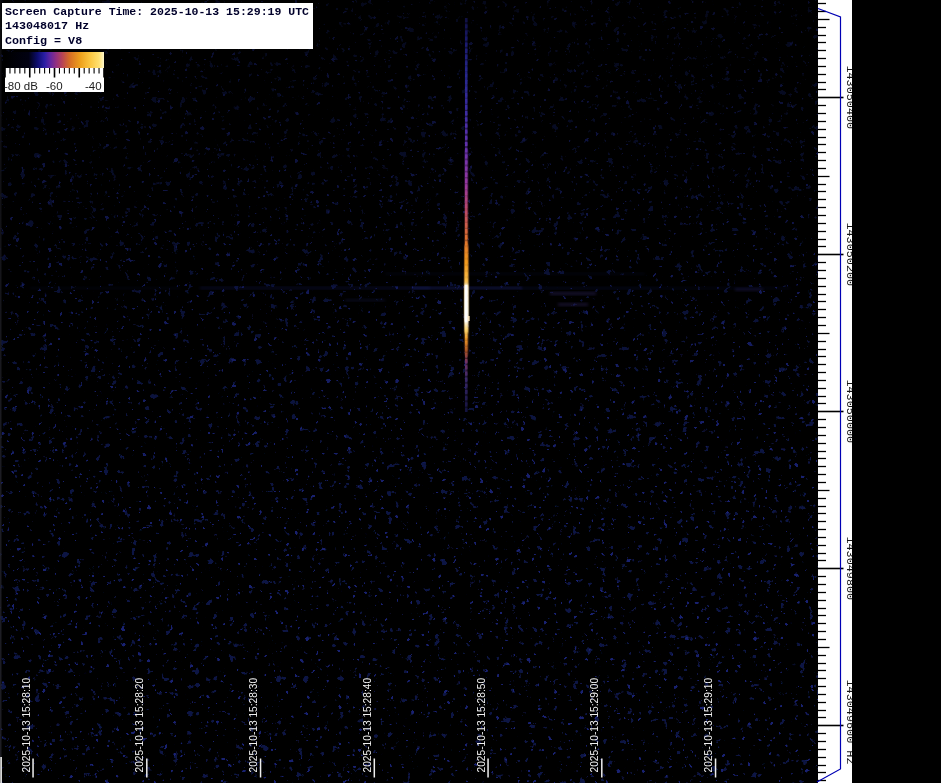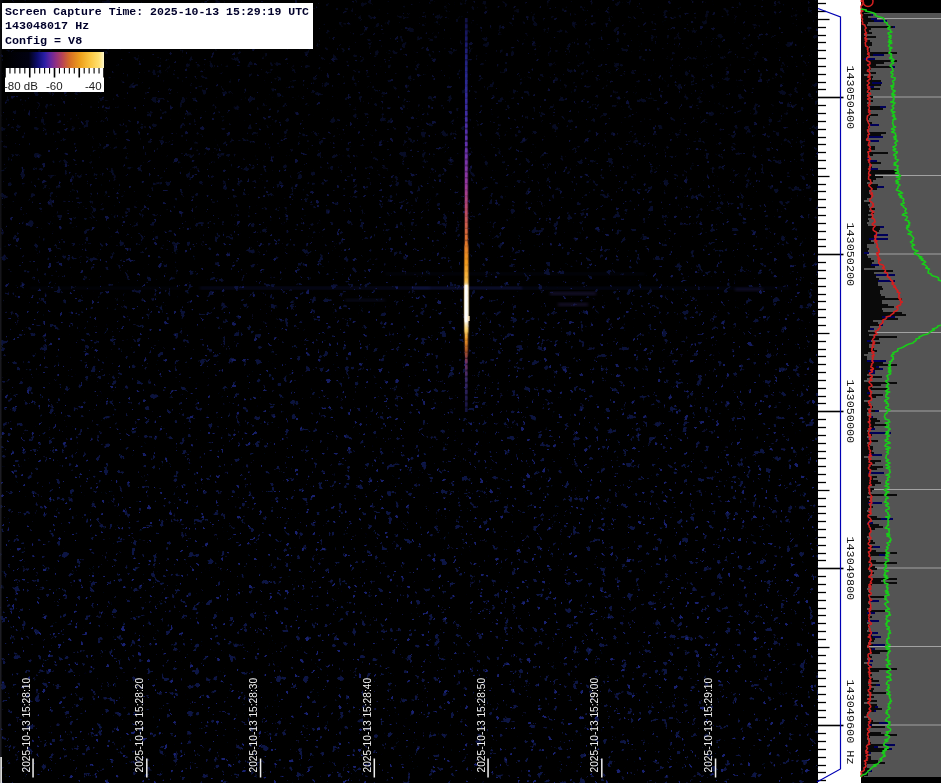--- a/index.html
+++ b/index.html
@@ -1,15 +1,15 @@
 <!DOCTYPE html>
 <html><head><meta charset="utf-8">
 <style>
 html,body{margin:0;padding:0;background:#000;}
-#stage{position:relative;width:941px;height:783px;overflow:hidden;}
+#stage{position:relative;width:852px;height:783px;overflow:hidden;}
 svg{position:absolute;left:0;top:0;display:block;}
 </style></head>
 <body>
 <div id="stage">
     <svg width="941" height="783" viewBox="0 0 941 783">
       <defs>
 <filter id="nzf" x="0" y="0" width="100%" height="100%">
  <feTurbulence type="fractalNoise" baseFrequency="0.145" numOctaves="3" seed="17" result="t"></feTurbulence>
  <feColorMatrix in="t" type="matrix" values="0 0 0 0 0  0 0 0 0 0  0 0 0 0 0  0 0 0 18 -12.35" result="a"></feColorMatrix>
  <feFlood flood-color="#101846" result="c"></feFlood>

